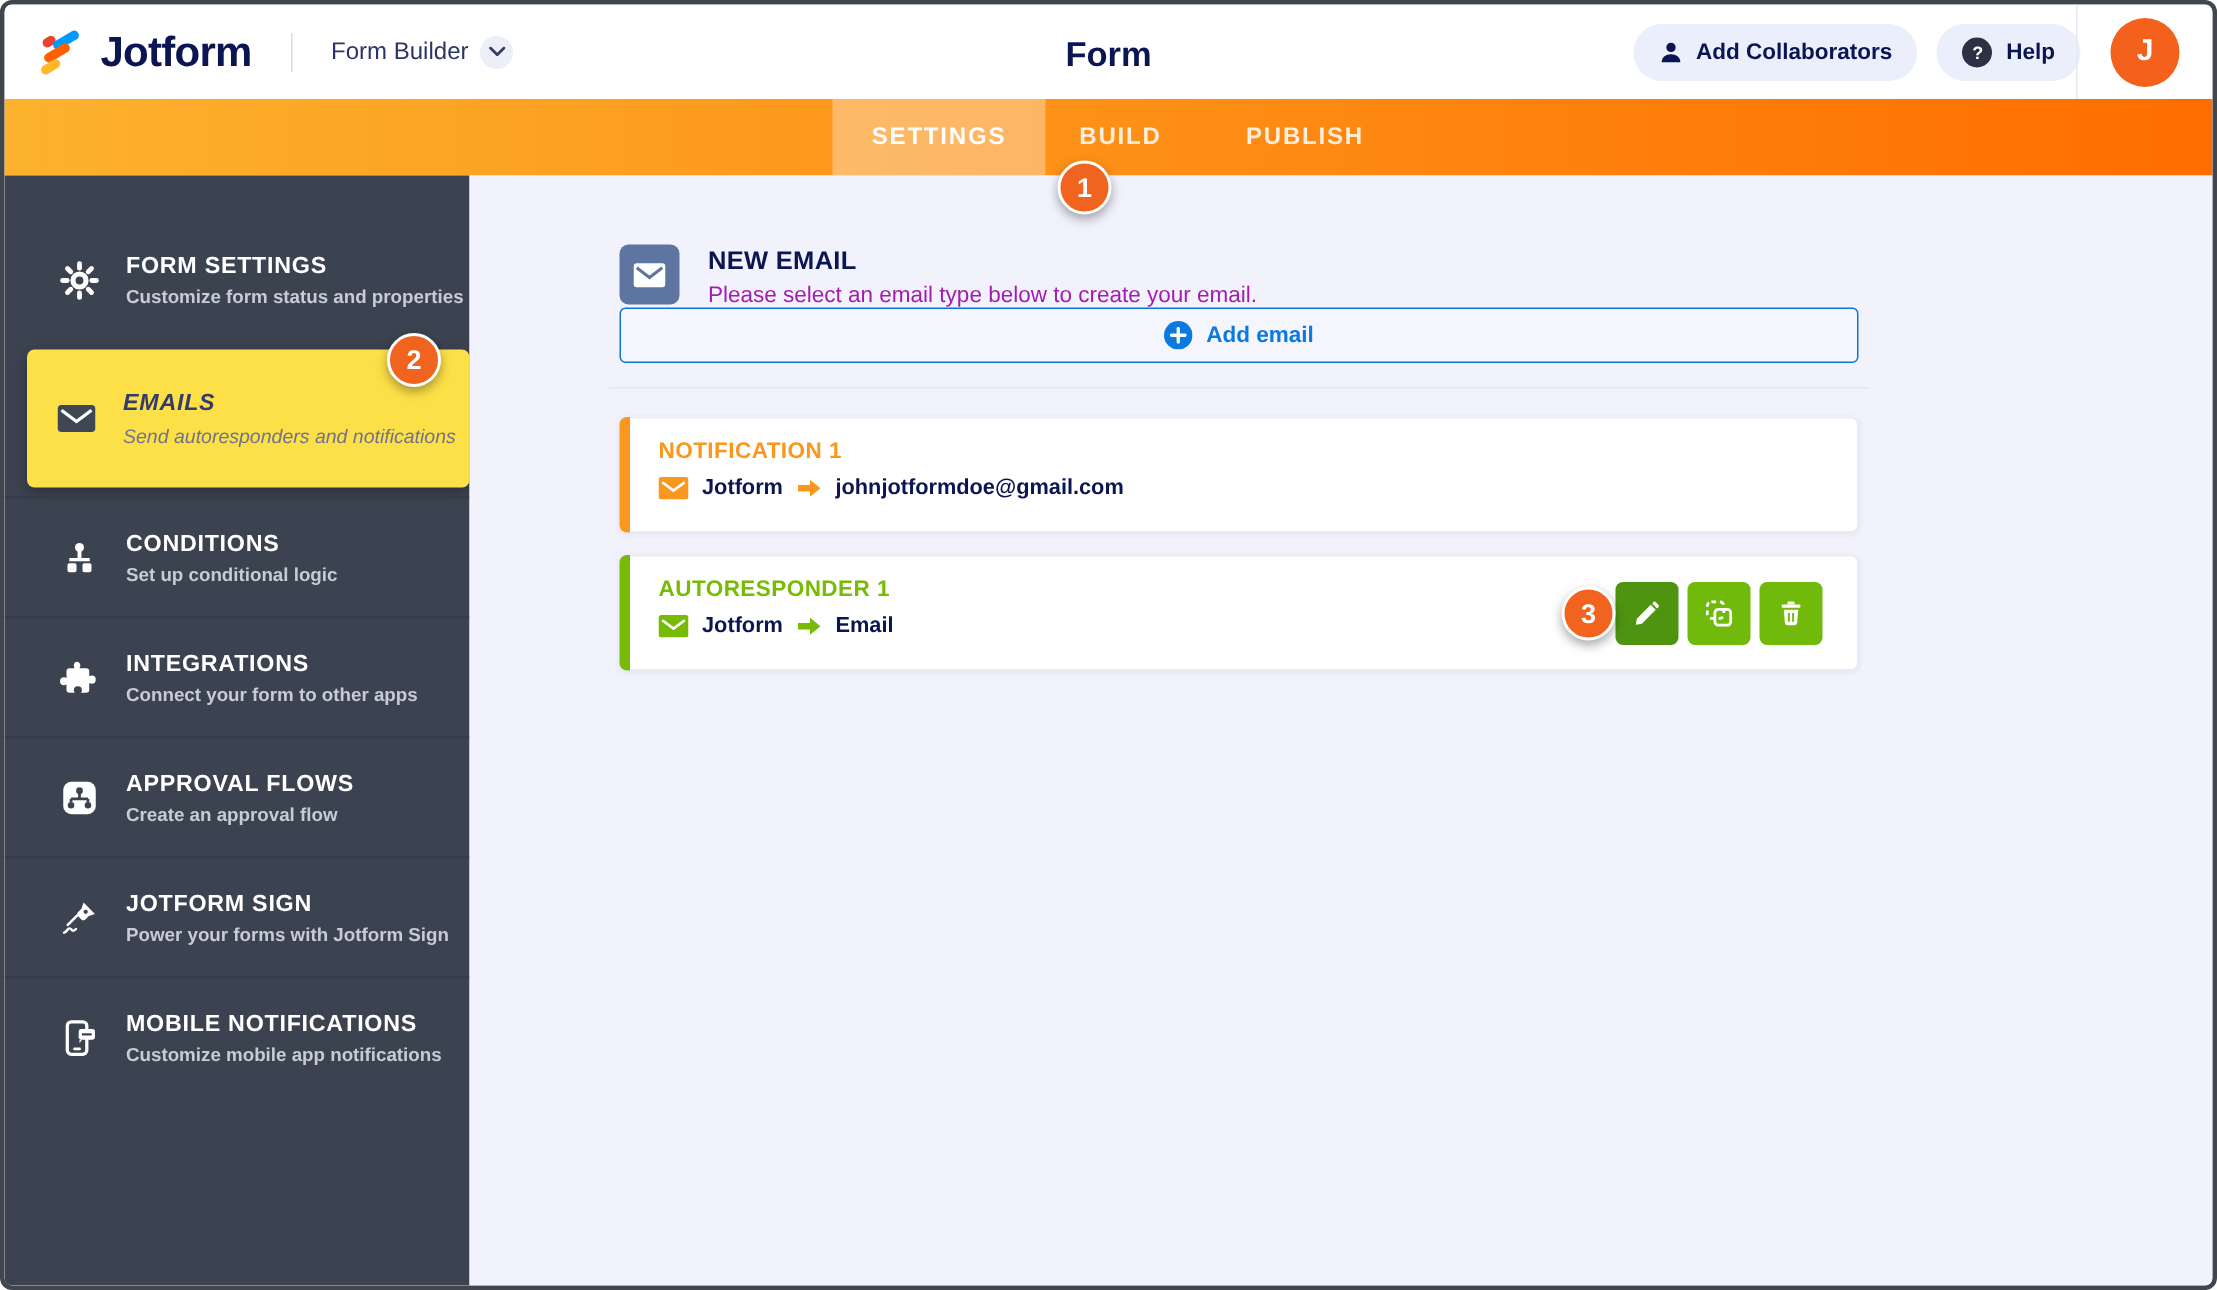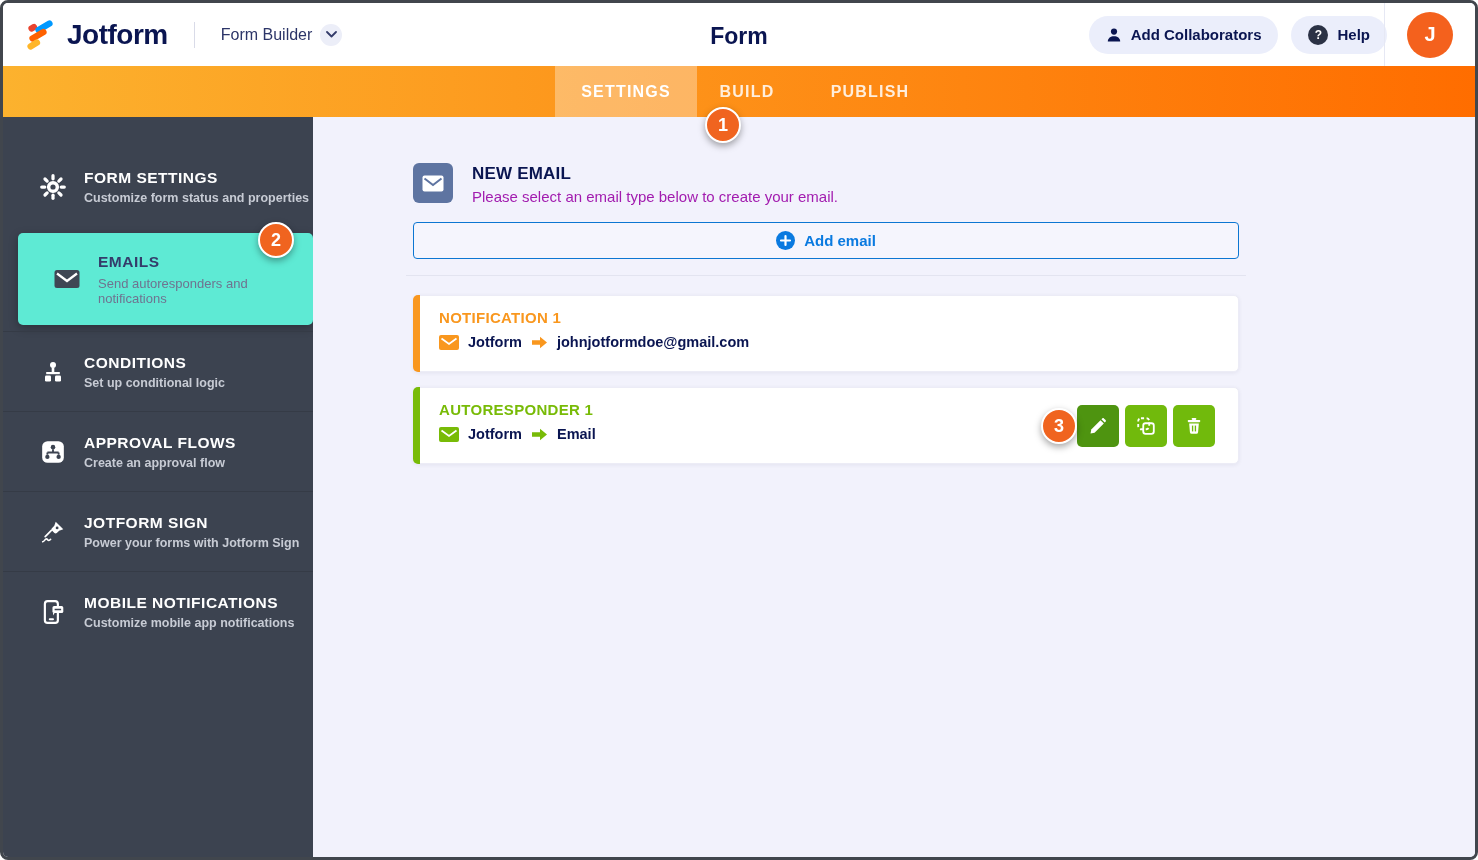--- a/index.html
+++ b/index.html
@@ -43,35 +43,35 @@
   
   .body-row { display:flex; height:740px; }
 
   
   .sidebar { position:relative; width:310px; background:var(--sidebar_bg,#3c4350); flex:none; padding-top:30px; }
   .side-item { position:relative; height:80px; display:flex; align-items:center; gap:17px; padding-left:36px; cursor:pointer; }
   .side-item.divided { border-top:1px solid #353b46; }
   .side-icon { width:28px; flex:none; display:flex; justify-content:center; }
   .side-title { color:#fff; font-size:15.5px; font-weight:bold; letter-spacing:.5px; }
   .side-desc { color:#c7cbd4; font-size:12.5px; font-weight:bold; margin-top:4px; }
-  .side-item.active { background:#5eead4; border-radius:5px; margin:6px 0; width:295px; margin-left:15px; height:92px; padding-left:35px; box-shadow:0 3px 10px rgba(0,0,0,.28); }
+  .side-item.active { background:#fde047; border-radius:5px; margin:6px 0; width:295px; margin-left:15px; height:92px; padding-left:19px; box-shadow:0 3px 10px rgba(0,0,0,.28);font-style:italic; }
   .side-item.active .side-title { color:#343c6a; }
   .side-item.active .side-desc { color:#6f7390; font-weight:normal; font-size:13px; margin-top:5px; }
   .badge-step2 { left:255px; top:105px; }
 
   
   .main { position:relative; flex:1; background:#f2f2fc; }
   .content-col { position:absolute; left:100px; top:46px; width:826px; }
 
   .new-email-head { display:flex; align-items:flex-start; gap:19px; }
   .new-email-icon { width:40px; height:40px; border-radius:6px; background:var(--new_email_icon_bg,#5e74a1); display:flex; align-items:center; justify-content:center; flex:none; }
   .new-email-title { font-size:17px; font-weight:bold; color:#0a1551; letter-spacing:.2px; padding-top:1px; }
   .new-email-sub { font-size:15px; color:#a21caf; margin-top:4px; }
 
-  .add-email-btn { margin-top:17px; width:100%; height:37px; border:1px solid #0c76d2; border-radius:4px; background:rgba(255,255,255,.25); display:flex; align-items:center; justify-content:center; gap:9px; color:var(--add_email_blue,#0a7ae0); font-size:15px; font-weight:bold; cursor:pointer; }
+  .add-email-btn { width:100%; height:37px; border:1px solid #0c76d2; border-radius:4px; background:rgba(255,255,255,.25); display:flex; align-items:center; justify-content:center; gap:9px; color:var(--add_email_blue,#0a7ae0); font-size:15px; font-weight:bold; cursor:pointer; }
 
   .section-divider { margin-top:16px; margin-left:-7px; width:calc(100% + 14px); height:1px; background:#e3e4f0; }
 
   .email-list { margin-top:19px; display:flex; flex-direction:column; gap:15px; }
   .email-card { position:relative; background:#fff; border:1px solid #ececf6; border-radius:5px; height:77px; padding:13px 0 0 25px; box-shadow:0 1px 4px rgba(22,26,72,.07); cursor:pointer; }
   .accent-bar { position:absolute; left:-1px; top:-1px; bottom:-1px; width:7px; background:var(--accent); border-radius:5px 0 0 5px; }
   .email-title { font-size:15px; font-weight:bold; letter-spacing:.3px; color:var(--accent); }
   .email-route { margin-top:8px; display:flex; align-items:center; gap:9px; font-size:14.5px; font-weight:bold; color:#0a1551; }
   .route-icon { display:flex; color:var(--accent); }
 
@@ -188,20 +188,31 @@
               <rect x="14" y="15.5" width="6" height="6" rx="1.2"></rect>
           </svg>
         </span>
         <span>
           <div class="side-title">CONDITIONS</div>
           <div class="side-desc">Set up conditional logic</div>
         </span>
       </div>
 
 
+      <div class="side-item divided">
+        <span class="side-icon">
+          <svg width="26" height="26" viewBox="0 0 24 24" fill="#fff">
+            <path d="M10 2a2.5 2.5 0 0 1 2.5 2.5c0 .6-.2 1.1-.6 1.5H16a2 2 0 0 1 2 2v3.1c.4-.4.9-.6 1.5-.6a2.5 2.5 0 1 1 0 5c-.6 0-1.1-.2-1.5-.6V19a2 2 0 0 1-2 2h-3.1c.4-.4.6-.9.6-1.5a2.5 2.5 0 1 0-5 0c0 .6.2 1.1.6 1.5H6a2 2 0 0 1-2-2v-3.1c-.4.4-.9.6-1.5.6a2.5 2.5 0 1 1 0-5c.6 0 1.1.2 1.5.6V8a2 2 0 0 1 2-2h3.1c-.4-.4-.6-.9-.6-1.5A2.5 2.5 0 0 1 10 2z"></path>
+          </svg>
+        </span>
+        <span>
+          <div class="side-title">INTEGRATIONS</div>
+          <div class="side-desc">Connect your form to other apps</div>
+        </span>
+      </div>
 
       <div class="side-item divided">
         <span class="side-icon">
           <svg width="26" height="26" viewBox="0 0 24 24">
             <rect x="2" y="2" width="20" height="20" rx="5" fill="#fff"></rect>
             <circle cx="12" cy="7.5" r="2.1" fill="#3c4350"></circle>
             <path d="M12 9.5v3M6.8 12.5h10.4M6.8 12.5v2M17.2 12.5v2" stroke="#3c4350" stroke-width="1.7" fill="none"></path>
             <circle cx="6.8" cy="16.5" r="2" fill="#3c4350"></circle>
               <circle cx="17.2" cy="16.5" r="2" fill="#3c4350"></circle>
           </svg>

